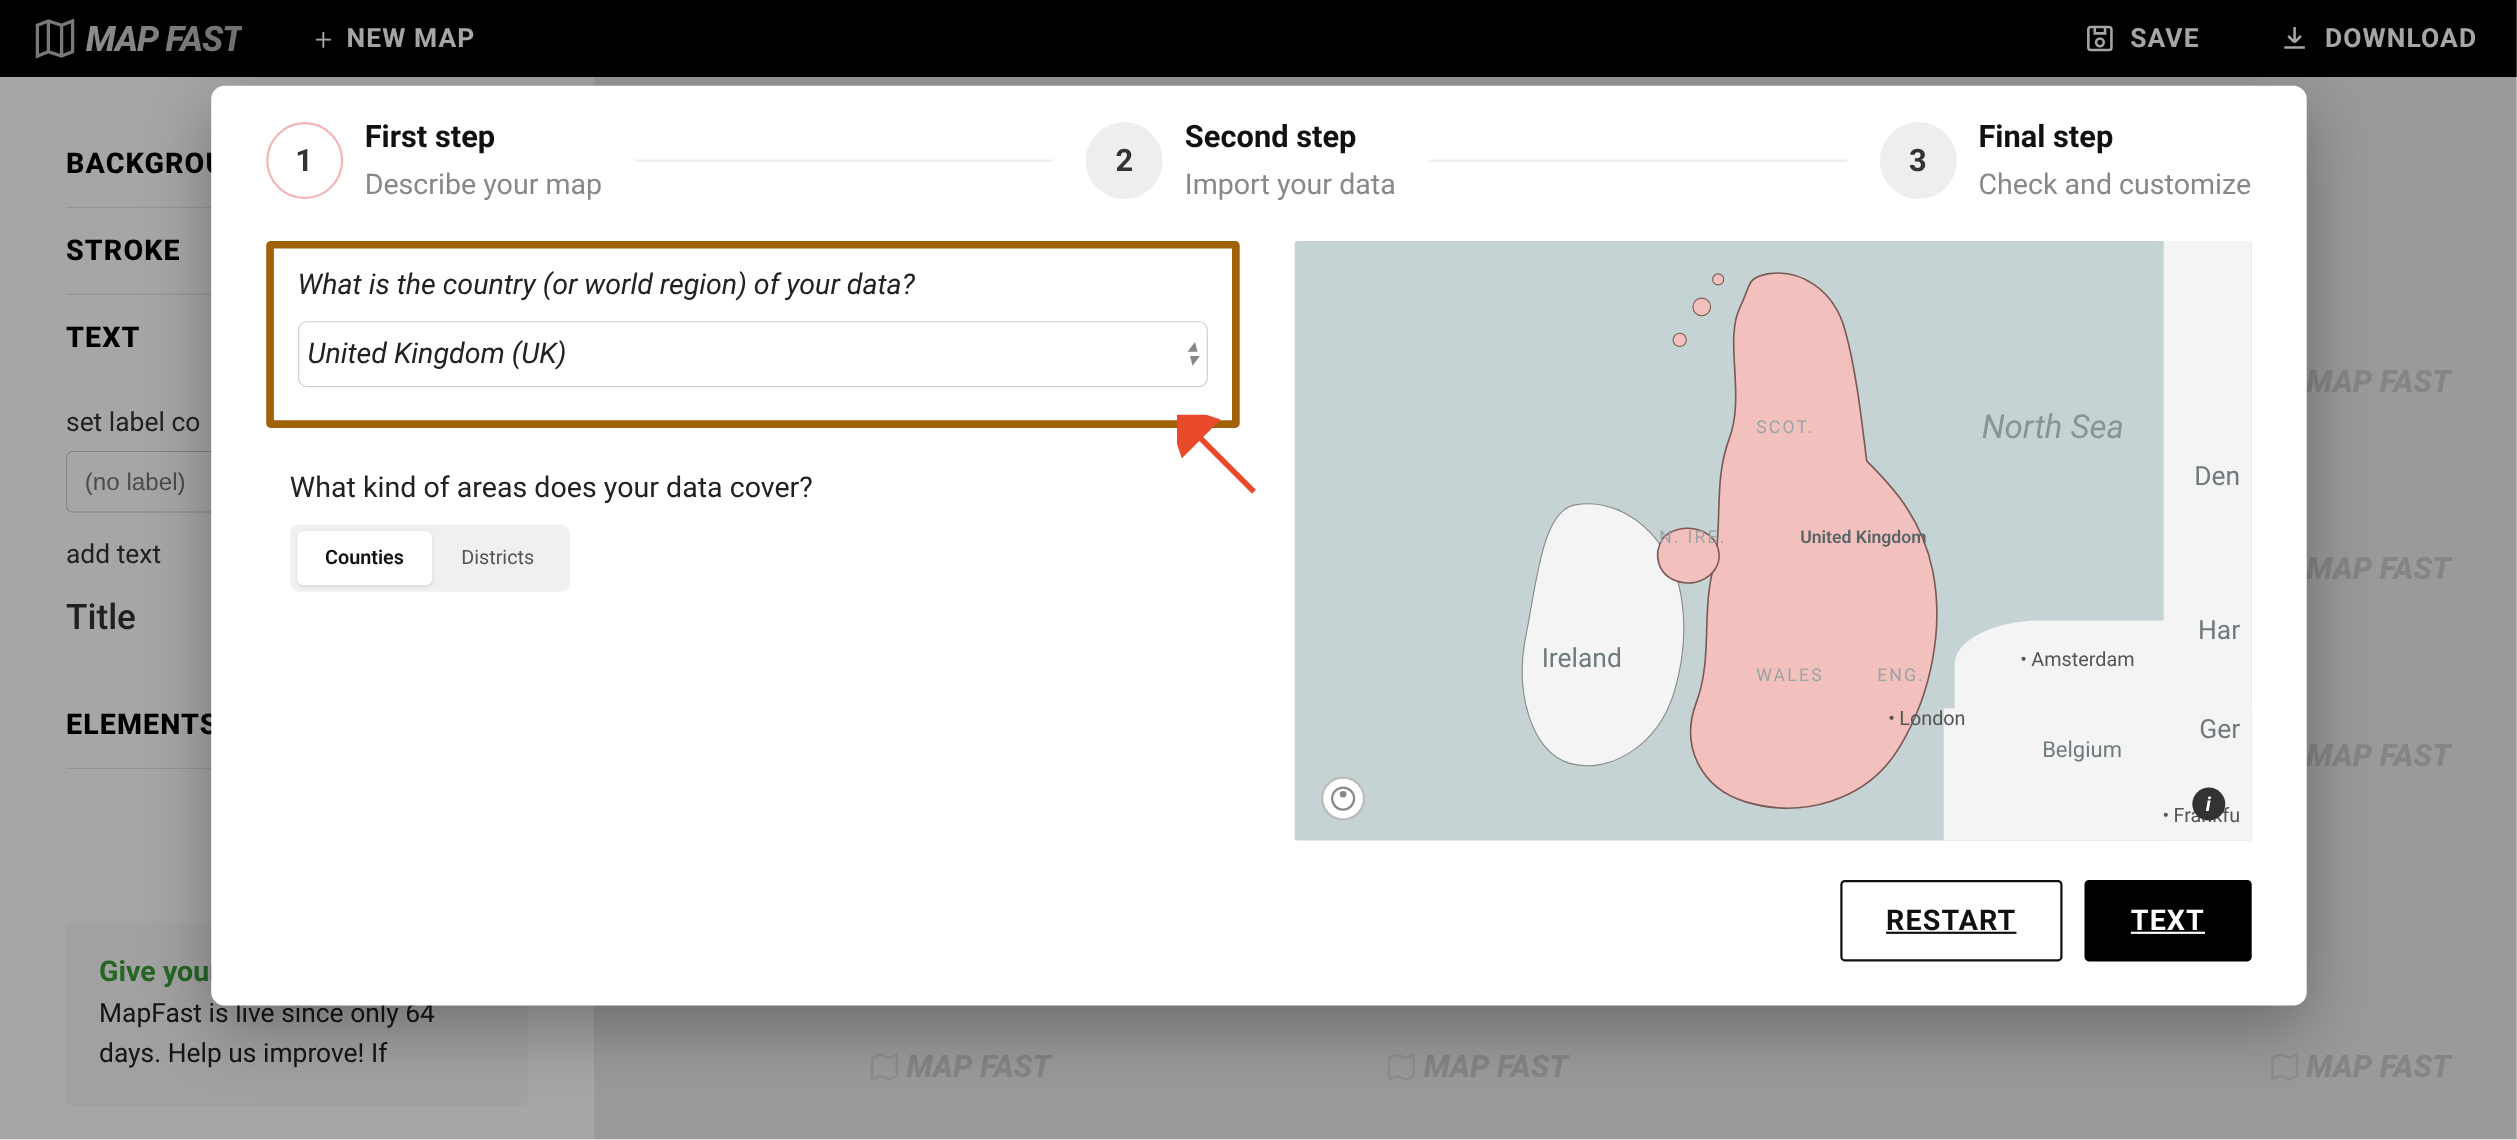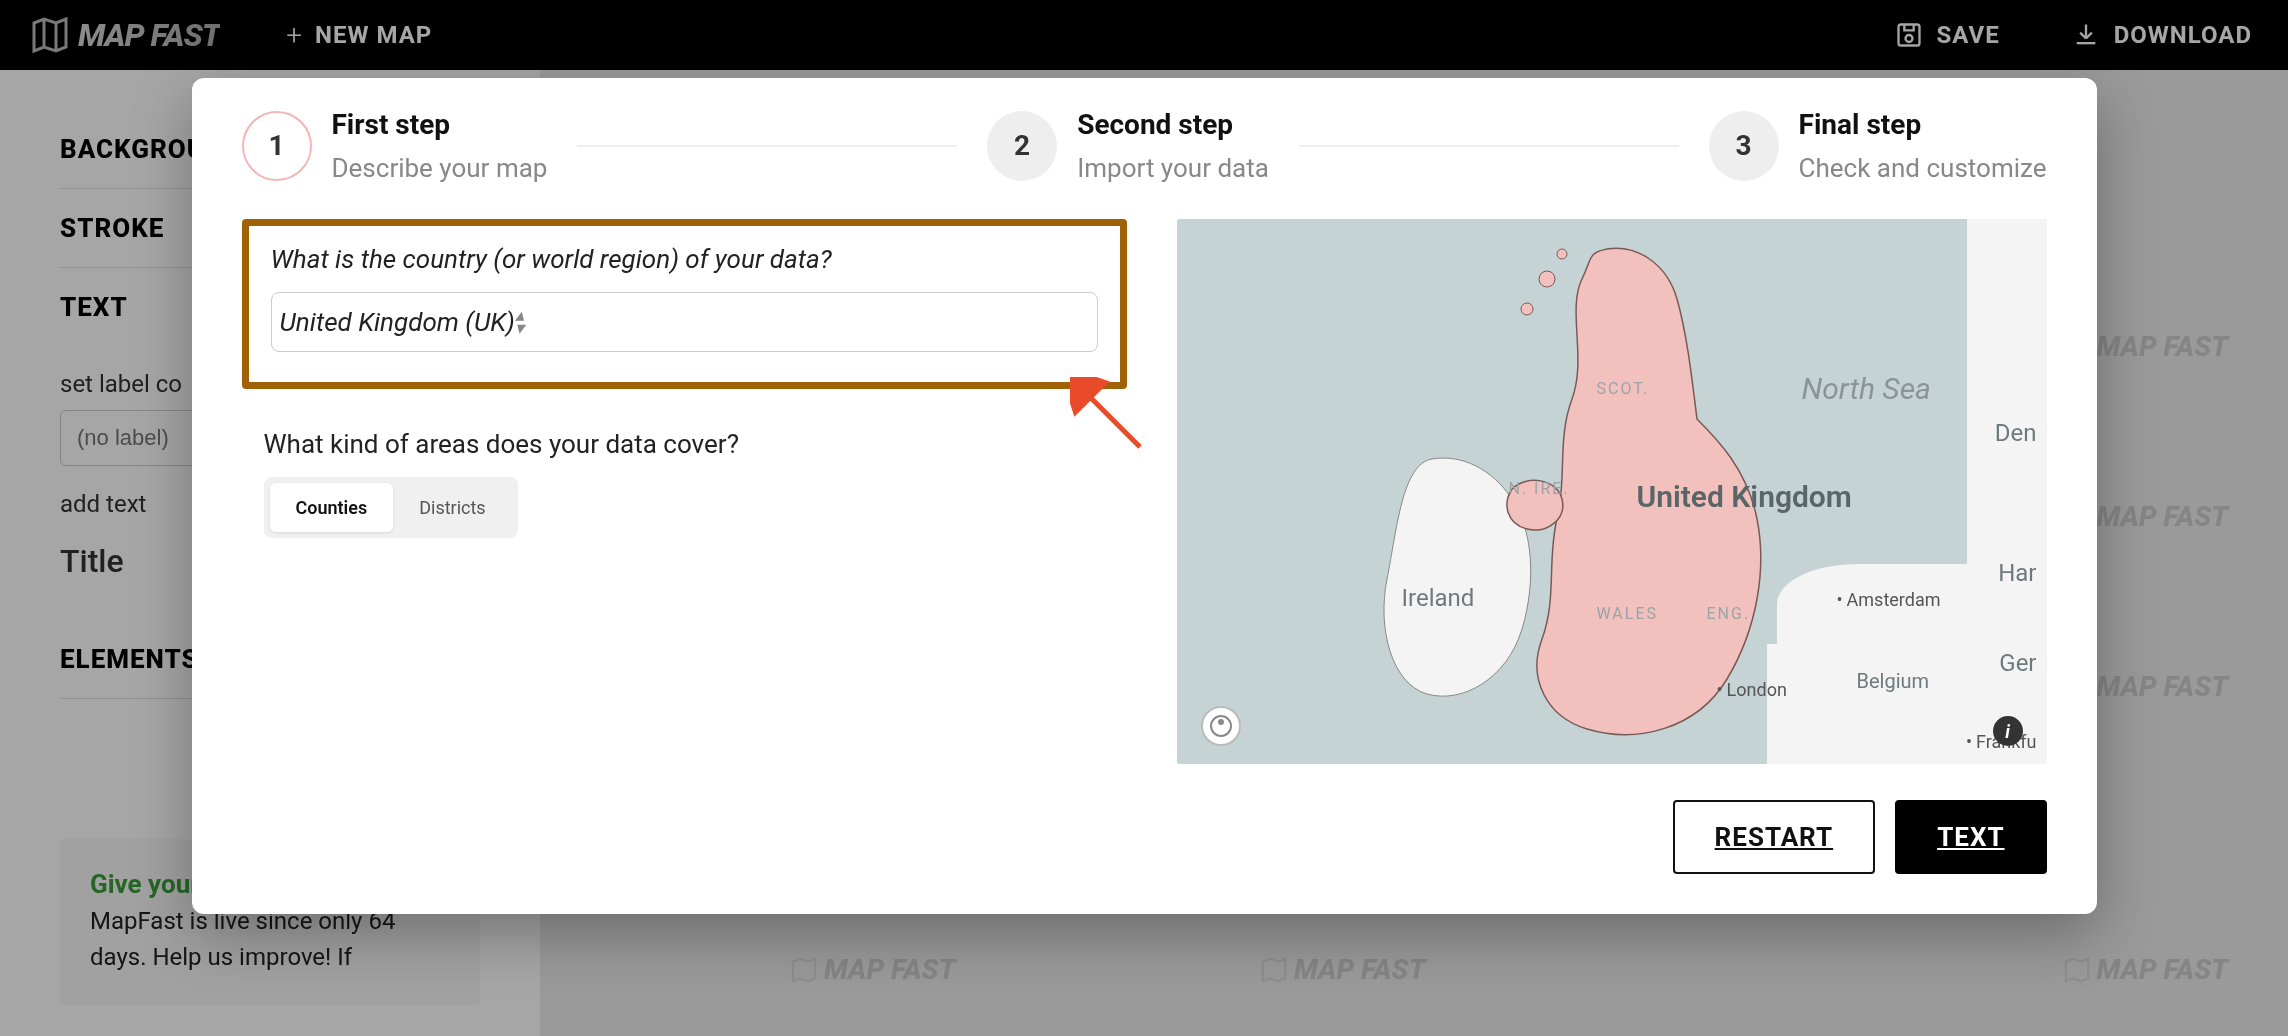--- a/index.html
+++ b/index.html
@@ -43,35 +43,35 @@
 .step.active .step-num { background: #fff; border: 2px solid #f3b5b5; color: #333; }
 .step-labels { display: flex; flex-direction: column; }
 .step-title { font-size: 28px; font-weight: 700; color: #111; }
 .step-sub { font-size: 26px; color: #888; margin-top: 12px; }
 .step-divider { flex: 1; height: 2px; background: #eee; margin: 0 30px; }
 
 .modal-body { display: flex; gap: 50px; margin-top: 36px; }
 .form-col { flex: 1; position: relative; }
 .highlight-box { border: 7px solid #a16207; border-radius: 4px; padding: 18px 22px 30px 22px; position: relative; font-style: italic; }
 .form-label { font-size: 26px; color: #222; margin-bottom: 18px; }
-.select { width: 100%; height: 60px; border: 1px solid #ccc; border-radius: 8px; padding: 0 8px; display: flex; align-items: center; font-size: 26px; color: #222; cursor: pointer; background:#fff; }
+.select { width: 100%; height: 60px; border: 1px solid #ccc; border-radius: 8px; padding: 0 8px; display: flex; align-items: center; justify-content: space-between; font-size: 26px; color: #222; cursor: pointer; background:#fff; }
 .select-arrows { color: #888; font-size: 18px; display:flex; flex-direction:column; line-height:0.7;}
 .arrow-annot { position: absolute; right: -30px; bottom: -75px; width: 80px; height: 80px; }
 .arrow-annot svg { width: 100%; height: 100%; }
 
 .form-label2 { font-size: 26px; color: #222; margin-top: 40px; margin-left: 22px; }
 .seg { display: inline-flex; background: #f0f0f0; border-radius: 8px; padding: 6px; margin-top: 18px; margin-left: 22px; }
 .seg-btn { padding: 14px 26px; font-size: 18px; border-radius: 6px; cursor: pointer; color: #555; }
 .seg-btn.active { background: #fff; color: #111; font-weight: 600; box-shadow: 0 1px 3px rgba(0,0,0,0.1); }
 
 .map-col { width: 870px; height: 545px; background: #c6d3d4; border-radius: 2px; position: relative; overflow: hidden; }
 .map-label { position: absolute; font-size: 20px; color: #8a9497; font-style: italic; }
 .map-country-label { position: absolute; font-size: 24px; color: #6e7a7d; }
 .map-small-label { position: absolute; font-size: 16px; color: #9aa4a7; letter-spacing: 2px; }
-.map-bold-label { position: absolute; font-size: 30px; color: #5a6568; font-weight: 600; text-align:center; line-height:1.2;}
+.map-bold-label { position: absolute; font-size: 16px; color: #5a6568; font-weight: 600; text-align:center; line-height:1.2;}
 .map-city { position: absolute; font-size: 18px; color: #555; }
 .map-city::before { content: "•"; margin-right: 4px; }
 .map-info-icon { position: absolute; width: 30px; height: 30px; background: #333; border-radius: 50%; color: #fff; display: flex; align-items: center; justify-content: center; font-weight: 700; font-style: italic; font-size: 18px; bottom: 18px; right: 24px; }
 .map-compass { position: absolute; width: 40px; height: 40px; background: #fff; border: 2px solid #bbb; border-radius: 50%; display:flex; align-items:center; justify-content:center; bottom: 18px; left: 24px; }
 .map-compass-inner{width:22px;height:22px;border:2px solid #888;border-radius:50%; position:relative;}
 .map-compass-inner::after{content:"";position:absolute;width:6px;height:6px;background:#888;border-radius:50%;top:2px;left:50%;transform:translateX(-50%);}
 
 .land-europe { position: absolute; background: #f4f4f4; }
 .uk-shape { position: absolute; }
 
@@ -263,21 +263,21 @@
         <div class="map-country-label" style="top:365px;left:225px">Ireland</div>
         <div class="map-small-label" style="top:260px;left:332px">N. IRE.</div>
         <div class="map-small-label" style="top:160px;left:420px">SCOT.</div>
         <div class="map-small-label" style="top:385px;left:420px">WALES</div>
         <div class="map-small-label" style="top:385px;left:530px">ENG.</div>
         <div class="map-country-label" style="top:200px;right:10px">Den</div>
         <div class="map-country-label" style="top:430px;right:10px">Ger</div>
         <div class="map-country-label" style="top:450px;left:680px;font-size:20px">Belgium</div>
         <div class="map-country-label" style="top:340px;right:10px">Har</div>
         <div class="map-city" style="top:370px;left:660px">Amsterdam</div>
-        <div class="map-city" style="top:460px;left:540px">London</div>
+        <div class="map-city" style="top:424px;left:540px">London</div>
         <div class="map-city" style="bottom:12px;right:10px">Frankfu</div>
 
         <div class="map-compass">
             <div class="map-compass-inner"></div>
           </div>
         <div class="map-info-icon">i</div>
       </div>
     </div>
 
     <div class="modal-footer">

